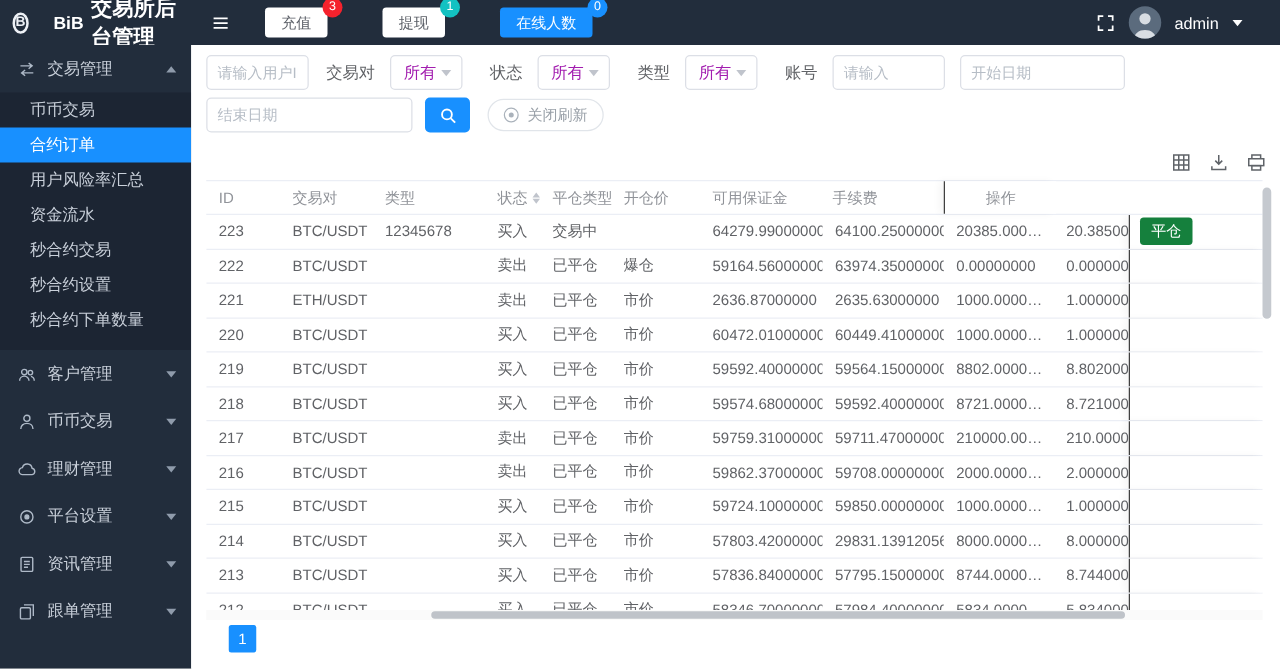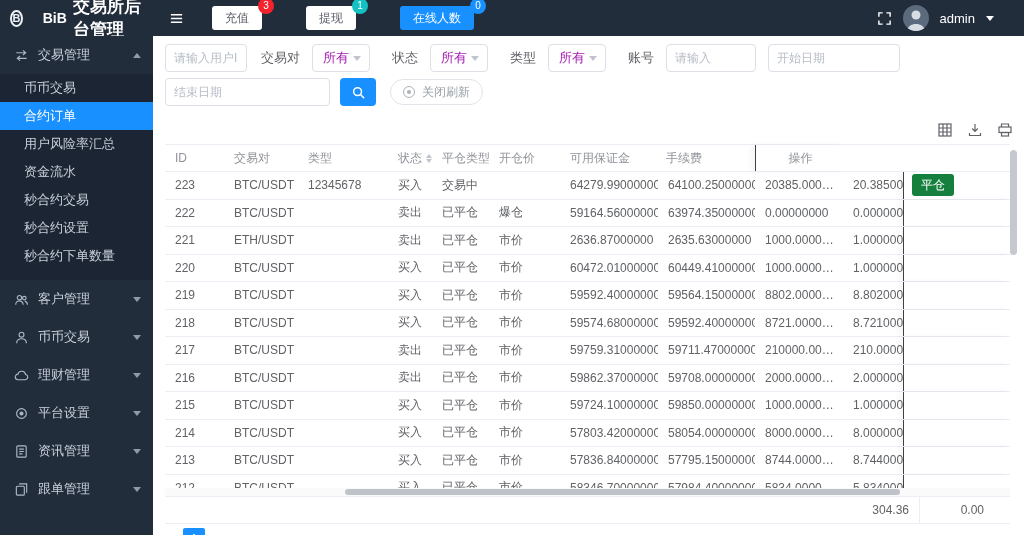--- a/index.html
+++ b/index.html
@@ -476,21 +476,21 @@
           </div>
 
           <div class="tr grid-row">
             <div class="td">214</div>
             <div class="td">BTC/USDT</div>
             <div class="td"></div>
             <div class="td">买入</div>
             <div class="td">已平仓</div>
             <div class="td">市价</div>
             <div class="td">57803.42000000</div>
-            <div class="td">58054.00000000</div>
+            <div class="td">29831.13912056</div>
             <div class="td ellipsis">8000.00000000</div>
             <div class="td fee-col">8.00000000</div>
             <div class="td-action fixed-col">
               
             </div>
           </div>
 
           <div class="tr grid-row">
             <div class="td">213</div>
             <div class="td">BTC/USDT</div>
@@ -525,24 +525,20 @@
         </div>
 
       <div class="v-scroll">
         <div class="v-thumb"></div>
       </div>
 
       <div class="h-scroll">
         <div class="h-thumb"></div>
       </div>
 
-      <div class="tfoot">
-        <div class="tf-cell1">304.36</div>
-        <div class="tf-cell2">0.00</div>
-      </div>
     </div>
 
     <div class="pagination">
       <button class="page active">1</button>
     </div>
 
   </main>
 </div>
 
 </body></html>

